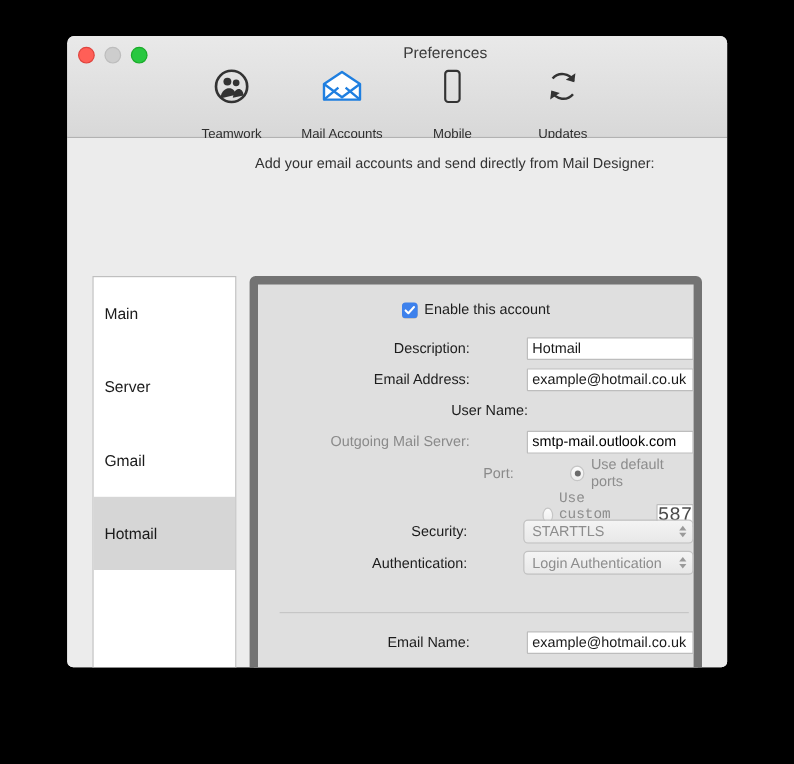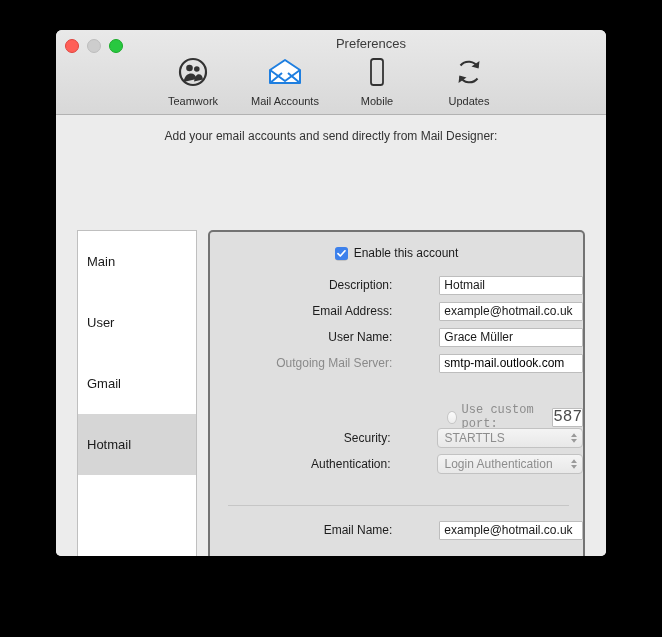--- a/index.html
+++ b/index.html
@@ -79,39 +79,40 @@
   }
   .tool-glyph {
     height: 32px;
     display: flex;
     align-items: center;
     justify-content: center;
   }
   .tool-label {
     font-size: 11px;
     color: #2e2e2e;
-    margin-top: 7px;
+    margin-top: 18px;
     display: block;
     white-space: nowrap;
   }
 
   
   #body-area {
     position: relative;
     height: 442px;
     background: #ececec;
   }
   #intro {
     position: absolute;
     top: 14px;
     left: 0;
     width: 100%;
     text-align: center;
     font-size: 12px;
     color: #333;
+    padding-left: 48px;
   }
 
   
   #sidebar {
     position: absolute;
     left: 21px;
     top: 115px;
     width: 120px;
     height: 370px;
     background: #ffffff;
@@ -129,21 +130,21 @@
   #account-list li.selected { background: #d6d6d6; }
 
   
   #panel {
     position: absolute;
     left: 152px;
     top: 115px;
     width: 377px;
     height: 390px;
     background: #dfdfdf;
-    border: 2px solid #737373;
+    border: 7px solid #737373;
     border-radius: 5px;
     box-sizing: border-box;
   }
 
   #enable-row {
     position: absolute;
     left: 0;
     top: 14px;
     width: 100%;
     display: flex;
@@ -348,21 +349,21 @@
     </div>
   </div>
 
   <div id="body-area">
 
     <div id="intro">Add your email accounts and send directly from Mail Designer:</div>
 
     <div id="sidebar">
       <ul id="account-list">
         <li>Main</li>
-        <li>User</li>
+        <li>Server</li>
         <li>Gmail</li>
         <li class="selected">Hotmail</li>
       </ul>
     </div>
 
     <div id="panel">
 
       <div id="enable-row">
         <span class="checkbox">
           <svg width="11" height="11" viewBox="0 0 11 11">
@@ -377,28 +378,36 @@
         <span class="field">Hotmail</span>
       </div>
 
       <div class="form-row" style="top:69px;">
         <span class="lbl">Email Address:</span>
         <span class="field">example@hotmail.co.uk</span>
       </div>
 
       <div class="form-row" style="top:95px;">
         <span class="lbl">User Name:</span>
-        <span class="field">Grace Müller</span>
       </div>
 
       <div class="form-row" style="top:121px;">
         <span class="lbl dim">Outgoing Mail Server:</span>
         <span class="field placeholder">smtp-mail.outlook.com</span>
       </div>
 
+      <div class="form-row" style="top:147px;">
+        <span class="lbl dim">Port:</span>
+        <span class="radio-row" style="position:static;">
+          <span class="radio">
+              <span class="dot"></span>
+            </span>
+          <span>Use default ports</span>
+        </span>
+      </div>
 
       <div class="radio-row" style="left:237px; top:171px;font-family:Liberation Mono, monospace;">
         <span class="radio"></span>
         <span>Use custom port:</span>
         <span class="port-field">587</span>
       </div>
 
       <div class="form-row" style="top:196px;">
         <span class="lbl">Security:</span>
         <span class="popup">

